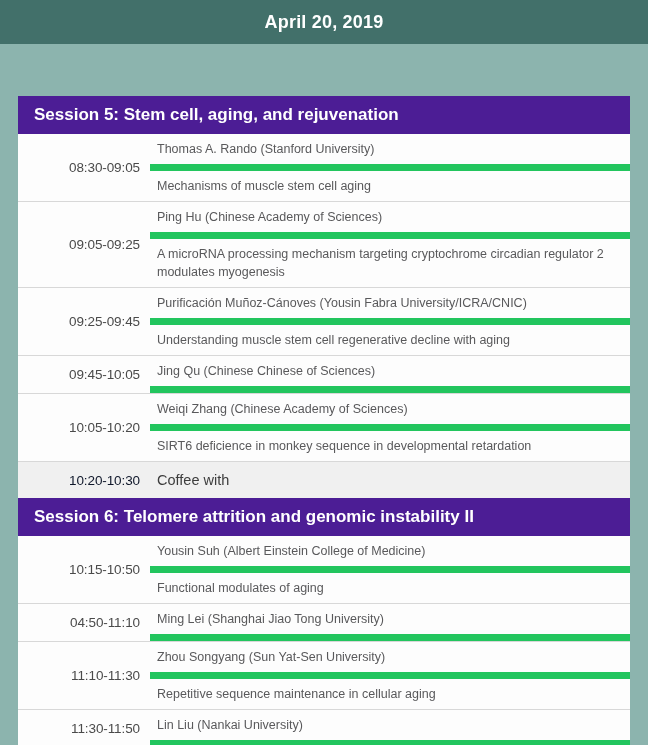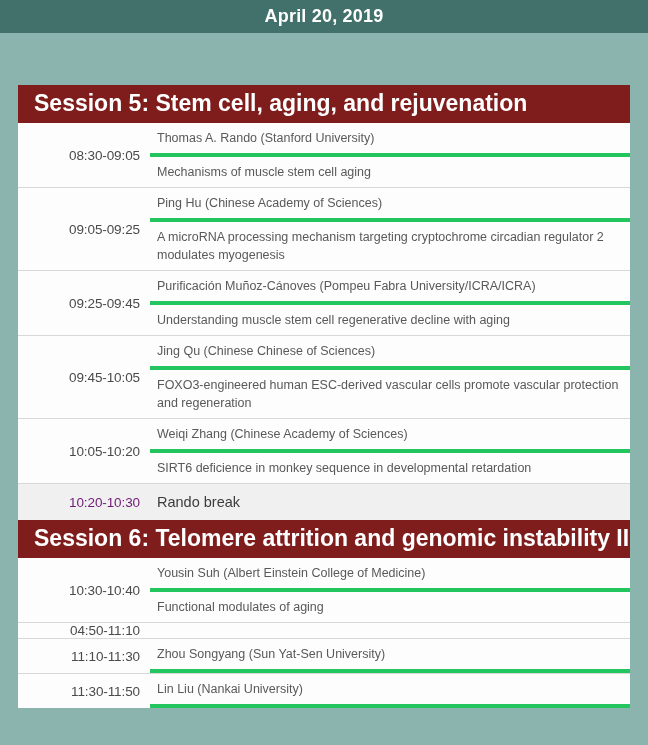--- a/index.html
+++ b/index.html
@@ -9,21 +9,21 @@
   body {
     width: 648px;
     height: 745px;
     background: #8cb4ae;
     font-family: "Liberation Sans", sans-serif;
     overflow: hidden;
   }
 
   
   .date-header {
-    height: 33px;
+    height: 44px;
     background: #42706a;
     display: flex;
     align-items: center;
     justify-content: center;
   }
   .date-header-title {
     color: #ffffff;
     font-size: 18px;
     font-weight: bold;
     letter-spacing: 0.2px;
@@ -35,23 +35,23 @@
   }
   .spacer-top {
     height: 52px;
   }
 
   
   .session-block {
     margin-bottom: 0;
   }
   .session-header {
-    background: #7f1d1d;
+    background: #4c1d95;
     color: #ffffff;
-    font-size: 23px;
+    font-size: 17px;
     font-weight: bold;
     padding: 9px 0 10px 16px;
     box-sizing: border-box;
     height: 38px;
     line-height: 19px;
     white-space: nowrap;
     overflow: hidden;
   }
 
   .session-table {
@@ -88,34 +88,34 @@
     min-width: 0;
   }
   .speaker-line,
   .title-line {
     font-size: 12.5px;
     color: #59595b;
     padding: 6px 10px 6px 7px;
     line-height: 18px;
   }
   .speaker-line {
-    border-bottom: 4px solid #22c55e;
+    border-bottom: 7px solid #22c55e;
   }
 
   
   .break-row {
     display: flex;
     align-items: center;
     background: #f0f0f0;
     border-top: 1px solid #d8d8d8;
     height: 36px;
   }
   .break-row .time-cell {
     font-size: 13.5px;
-    color: #701a75;
+    color: #0f172a;
   }
   .break-label {
     flex: 1;
     font-size: 14.5px;
     color: #3c3c3c;
     padding-left: 7px;
   }
 </style>
 </head>
 <body>
@@ -141,63 +141,64 @@
           <div class="talk-row">
             <div class="time-cell">09:05-09:25</div>
             <div class="detail-cell">
               <div class="speaker-line">Ping Hu (Chinese Academy of Sciences)</div>
               <div class="title-line">A microRNA processing mechanism targeting cryptochrome circadian regulator 2 modulates myogenesis</div>
             </div>
           </div>
           <div class="talk-row">
             <div class="time-cell">09:25-09:45</div>
             <div class="detail-cell">
-              <div class="speaker-line">Purificación Muñoz-Cánoves (Pompeu Fabra University/ICRA/ICRA)</div>
+              <div class="speaker-line">Purificación Muñoz-Cánoves (Yousin Fabra University/ICRA/CNIC)</div>
               <div class="title-line">Understanding muscle stem cell regenerative decline with aging</div>
             </div>
           </div>
           <div class="talk-row">
             <div class="time-cell">09:45-10:05</div>
             <div class="detail-cell">
               <div class="speaker-line">Jing Qu (Chinese Chinese of Sciences)</div>
-              <div class="title-line">FOXO3-engineered human ESC-derived vascular cells promote vascular protection and regeneration</div>
             </div>
           </div>
           <div class="talk-row">
             <div class="time-cell">10:05-10:20</div>
             <div class="detail-cell">
               <div class="speaker-line">Weiqi Zhang (Chinese Academy of Sciences)</div>
               <div class="title-line">SIRT6 deficience in monkey sequence in developmental retardation</div>
             </div>
           </div>
           <div class="break-row">
             <div class="time-cell">10:20-10:30</div>
-            <div class="break-label">Rando break</div>
+            <div class="break-label">Coffee with</div>
           </div>
         </div>
       </div>
       <div class="session-block">
         <div class="session-header">Session 6: Telomere attrition and genomic instability II</div>
         <div class="session-table">
           <div class="talk-row first">
-            <div class="time-cell">10:30-10:40</div>
+            <div class="time-cell">10:15-10:50</div>
             <div class="detail-cell">
               <div class="speaker-line">Yousin Suh (Albert Einstein College of Medicine)</div>
               <div class="title-line">Functional modulates of aging</div>
             </div>
           </div>
           <div class="talk-row">
             <div class="time-cell">04:50-11:10</div>
             <div class="detail-cell">
+              <div class="speaker-line">Ming Lei (Shanghai Jiao Tong University)</div>
             </div>
           </div>
           <div class="talk-row">
             <div class="time-cell">11:10-11:30</div>
             <div class="detail-cell">
               <div class="speaker-line">Zhou Songyang (Sun Yat-Sen University)</div>
+              <div class="title-line">Repetitive sequence maintenance in cellular aging</div>
             </div>
           </div>
           <div class="talk-row">
             <div class="time-cell">11:30-11:50</div>
             <div class="detail-cell">
               <div class="speaker-line">Lin Liu (Nankai University)</div>
             </div>
           </div>
         </div>
       </div>

